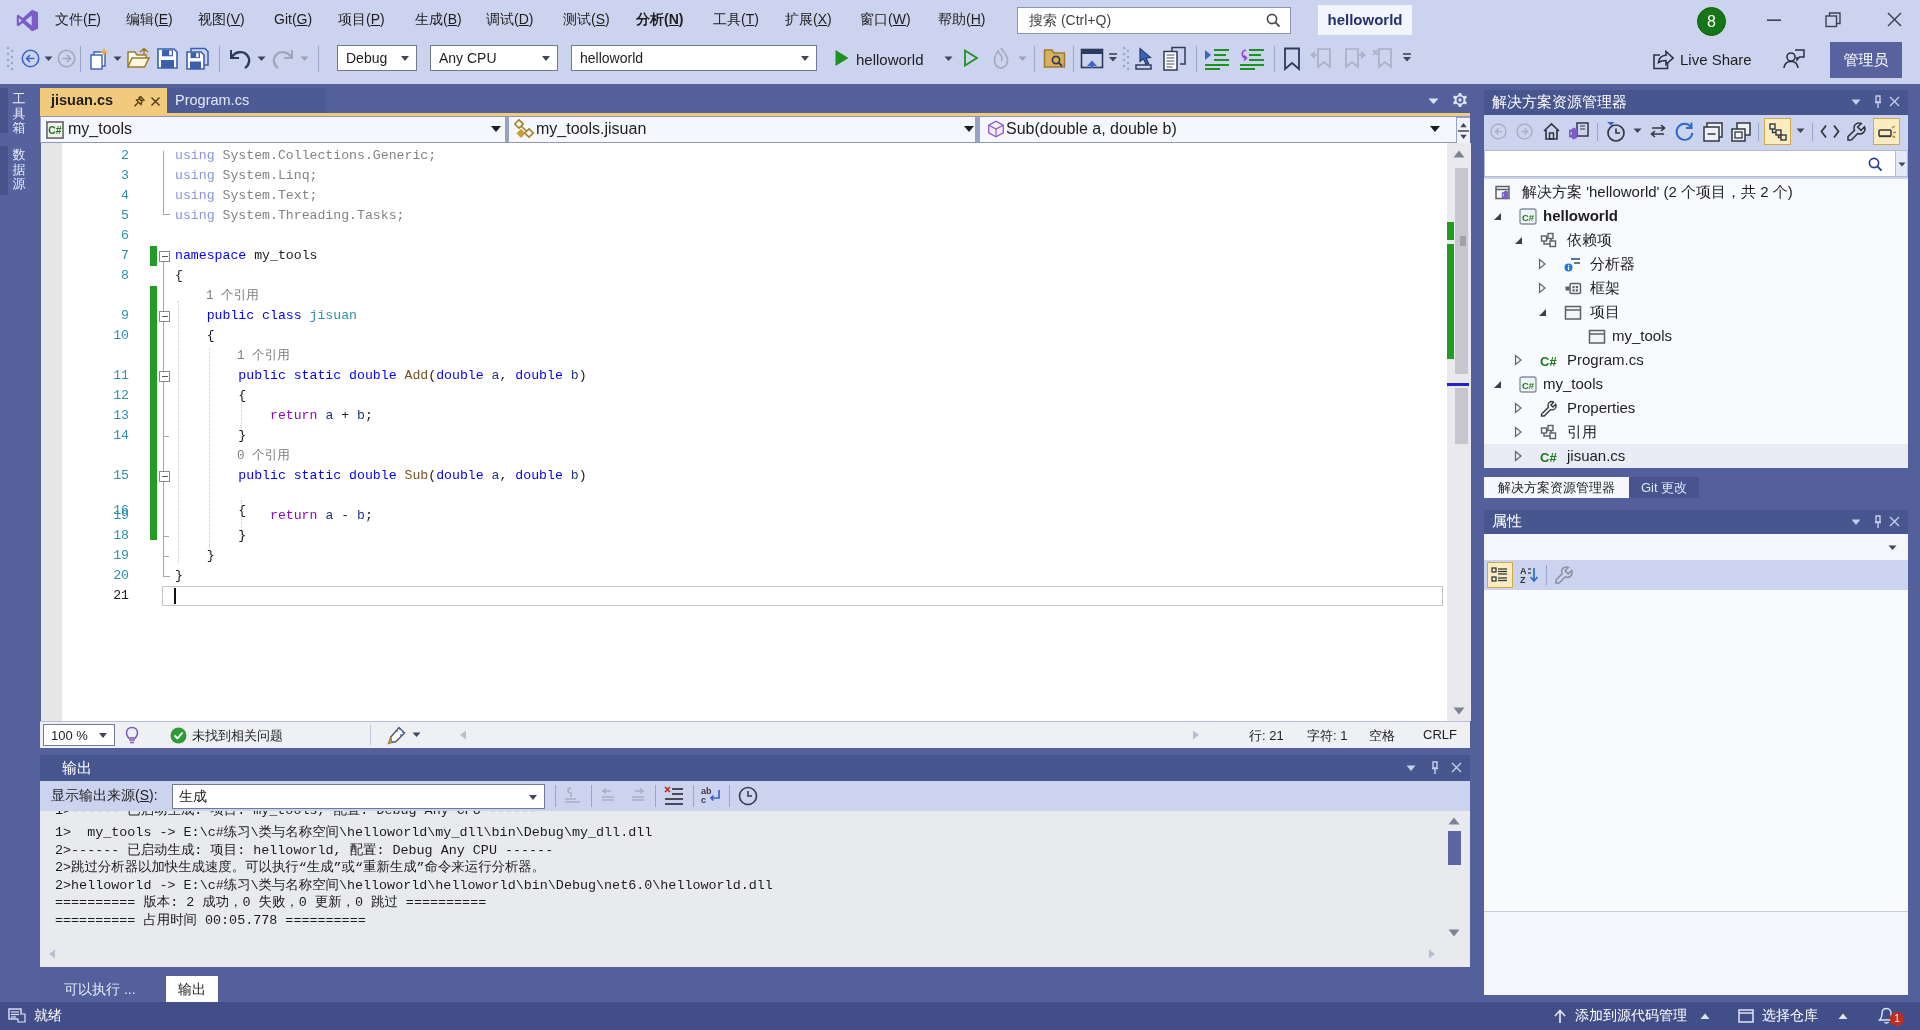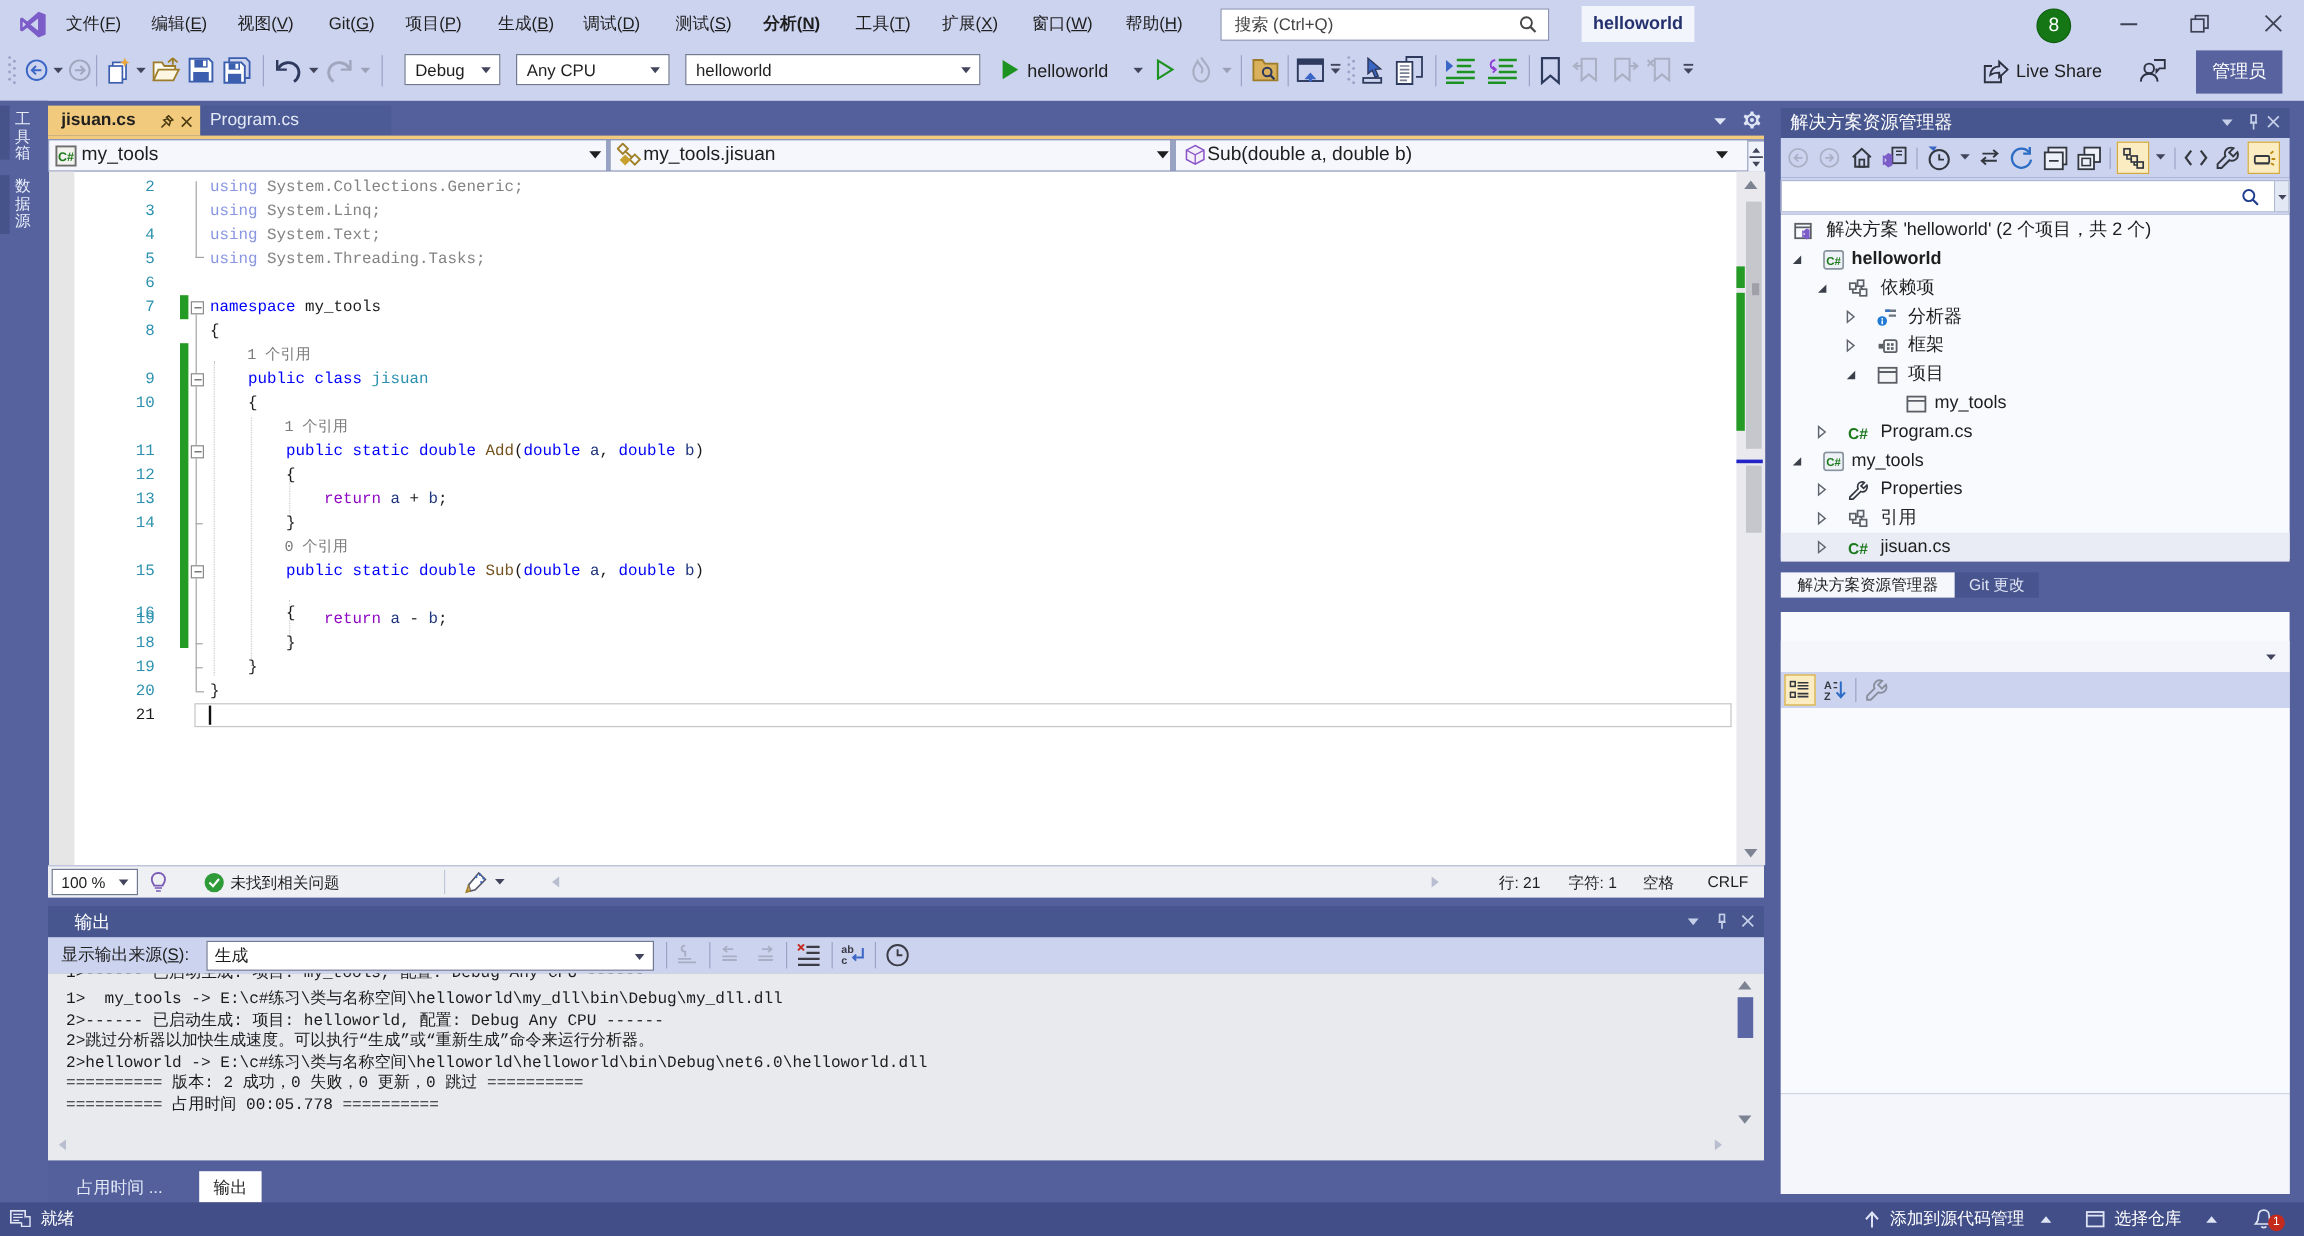--- a/index.html
+++ b/index.html
@@ -546,21 +546,21 @@
       </svg>
     <svg class="abs" style="left:8px;top:138px;" width="8" height="10" viewBox="0 0 8 10">
         <path d="M7 0.5 L1 5 L7 9.5 Z" fill="#b8bdd0"></path>
       </svg>
     <svg class="abs" style="left:1388px;top:138px;" width="8" height="10" viewBox="0 0 8 10">
         <path d="M1 0.5 L7 5 L1 9.5 Z" fill="#b8bdd0"></path>
       </svg>
   </div>
 </div>
 <div class="abs" id="outtabs">
-  <div class="abs" style="left:14px;top:0;height:26px;line-height:26px;padding:0 10px;color:#e5eaf8;white-space:nowrap;">占用时间 ...</div>
+  <div class="abs" style="left:14px;top:0;height:26px;line-height:26px;padding:0 10px;color:#e5eaf8;white-space:nowrap;">可以执行 ...</div>
   <div class="abs" style="left:126px;top:0;height:26px;line-height:26px;padding:0 12px;background:#fff;color:#1e1e1e;white-space:nowrap;">输出</div>
 </div>
 <div class="abs" id="se-panel">
   <div id="se-title">
     <span class="abs" style="left:8px;top:3px;">解决方案资源管理器</span>
     <svg class="abs" style="left:367px;top:9px;" width="10" height="7" viewBox="0 0 10 7">
         <path d="M0.5 0.5 L5 6 L9.5 0.5" fill="#c6cfe9"></path>
       </svg>
     <svg class="abs" style="left:388px;top:5px;" width="12" height="14" viewBox="0 0 12 14">
         <path d="M4 1 L8 1 L8 7 L4 7 Z M3 7.5 L9 7.5 M6 8 L6 13" fill="none" stroke="#c6cfe9" stroke-width="1.4"></path>
@@ -790,20 +790,32 @@
           <path d="M3.5 1.5 L9 6 L3.5 10.5 Z" fill="none" stroke="#60646e" stroke-width="1.2"></path>
         </svg>
       <span class="ticon" style="left:56px;top:2px;font-size:13px;font-weight:bold;color:#1c7a1c;">C#</span>
       <span class="tlabel" style="left:83px;">jisuan.cs</span>
     </div>
   </div>
   <div class="abs" style="left:0;top:387px;width:145px;height:21px;background:#f5f7fc;color:#1e1e1e;font-size:13px;text-align:center;line-height:21px;">解决方案资源管理器</div>
   <div class="abs" style="left:145px;top:387px;width:70px;height:21px;background:#48548d;color:#dfe4f4;font-size:13px;text-align:center;line-height:21px;">Git 更改</div>
 </div>
 <div class="abs" id="props-panel">
+  <div class="abs" style="left:0;top:0;width:424px;height:24px;background:#47568e;color:#fff;font-size:15px;">
+    <span class="abs" style="left:8px;top:2px;">属性</span>
+    <svg class="abs" style="left:367px;top:9px;" width="10" height="7" viewBox="0 0 10 7">
+        <path d="M0.5 0.5 L5 6 L9.5 0.5" fill="#c6cfe9"></path>
+      </svg>
+    <svg class="abs" style="left:388px;top:5px;" width="12" height="14" viewBox="0 0 12 14">
+        <path d="M4 1 L8 1 L8 7 L4 7 Z M3 7.5 L9 7.5 M6 8 L6 13" fill="none" stroke="#c6cfe9" stroke-width="1.4"></path>
+      </svg>
+    <svg class="abs" style="left:405px;top:6px;" width="11" height="11" viewBox="0 0 11 11">
+        <path d="M1 1 L10 10 M10 1 L1 10" stroke="#c6cfe9" stroke-width="1.4"></path>
+      </svg>
+  </div>
   <div class="abs" style="left:0;top:24px;width:424px;height:26px;background:#f4f6fc;">
     <svg class="abs" style="left:404px;top:11px;" width="9" height="6" viewBox="0 0 9 6">
         <path d="M0.5 0.5 L4.5 5 L8.5 0.5" fill="#41445a"></path>
       </svg>
   </div>
   <div class="abs" style="left:0;top:50px;width:424px;height:30px;background:#ccd3ee;">
     <div class="abs" style="left:3px;top:2px;width:26px;height:26px;background:#fbedc1;border:1px solid #d3a940;box-sizing:border-box;">
       <svg style="margin:3px 0 0 3px;" width="18" height="18" viewBox="0 0 18 18">
           <g fill="none" stroke="#33373f" stroke-width="1.3">
             <rect x="1" y="2" width="4" height="4"></rect>

